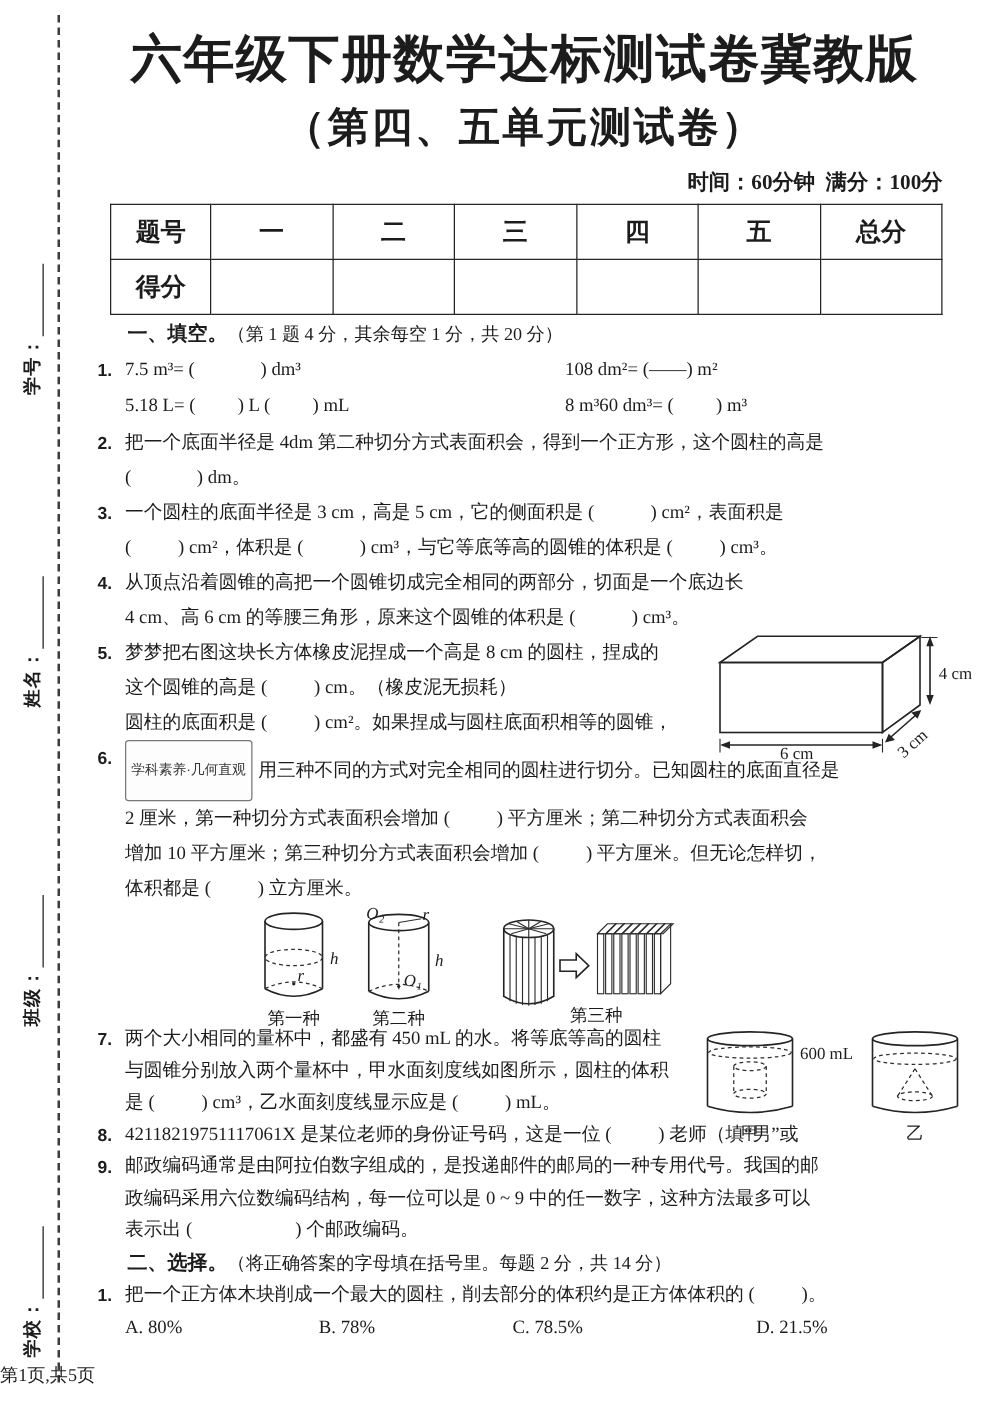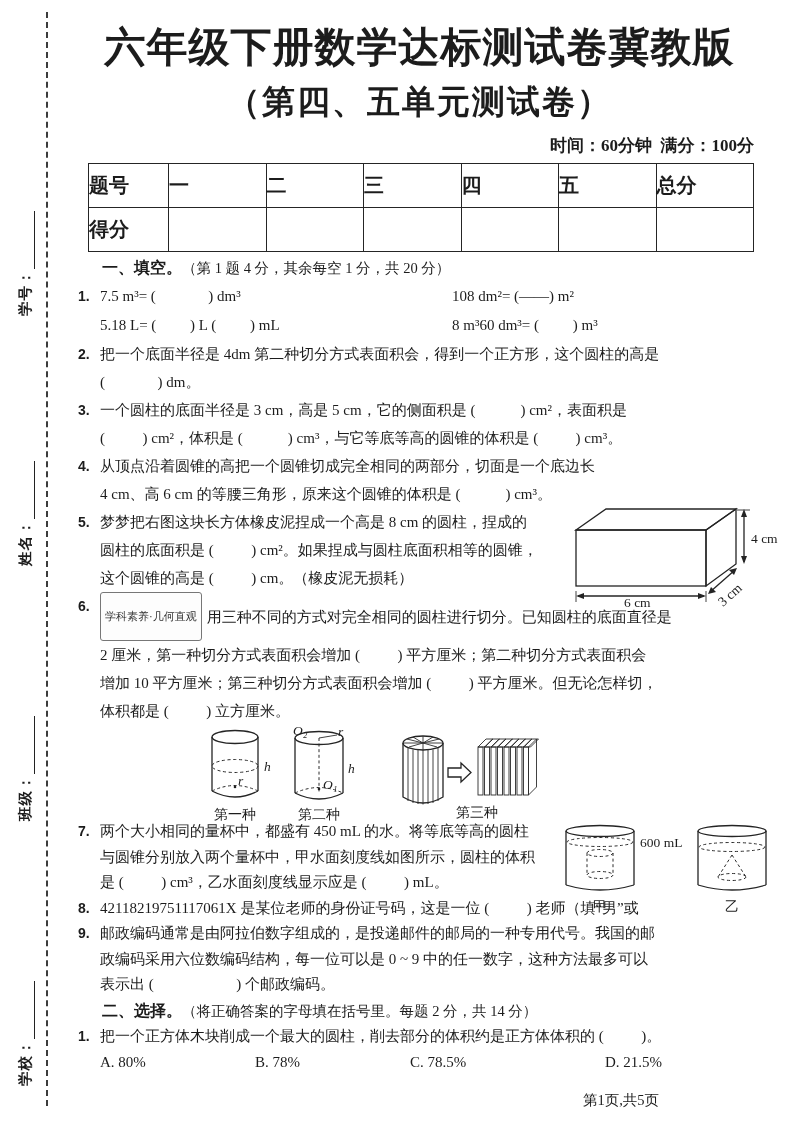--- a/index.html
+++ b/index.html
@@ -15,21 +15,21 @@
     transform:rotate(-90deg); display:flex; align-items:flex-end; justify-content:flex-start;
   }
   .mfield .mlabel { font-size:14.5px; font-weight:bold; letter-spacing:1px; white-space:pre; }
   .mfield .mline { width:58px; height:12px; border-bottom:1.6px solid #222; }
   
   .title    { position:absolute; top:20px;  left:56px; width:727px; text-align:center; font-size:41px; font-weight:bold; letter-spacing:1px; }
   .subtitle { position:absolute; top:80px;  left:56px; width:727px; text-align:center; font-size:33px; font-weight:bold; letter-spacing:2px; }
   .meta     { position:absolute; top:134px; right:39px; font-size:17px; font-weight:bold; white-space:pre;margin-left:13px; }
   
   .score-table { position:absolute; left:88px; top:163px; width:666px; border-collapse:collapse; table-layout:fixed; }
-  .score-table td { border:1.6px solid #252525; height:44px; text-align:left; font-size:20px; font-weight:bold; }
+  .score-table td { border:1.6px solid #252525; height:44px; text-align:center; font-size:20px; font-weight:bold; }
   
   .content { position:absolute; left:78px; top:254px; width:714px; font-size:15px; line-height:28px; }
   .tight { line-height:25.5px; }
   .sec-head { white-space:pre;margin-left:24px; }
   .sec-head .sb { font-weight:bold; font-size:16px; font-family:"Liberation Sans",sans-serif; }
   .sec-head .sn { font-size:14.5px; }
   .q { display:flex; position:relative; }
   .qno { flex:0 0 22px; font-family:"Liberation Sans",sans-serif; font-size:14px; font-weight:bold; }
   .qbody { flex:1; }
   .qline { white-space:pre; }
@@ -40,21 +40,21 @@
     font-family:"Liberation Sans",sans-serif; font-size:11px; line-height:15px;
     padding:16px 4px; margin-right:5px; vertical-align:2px; color:#333;
   }
   .figrow { position:relative; height:94px; }
   .figrow svg { position:absolute; left:112px; top:0; }
   .qfig { position:absolute; }
   .fig-cuboid { right:2px; top:-8px; }
   .fig-cups   { right:0;  top:4px; }
   .opt { display:inline-block; }
   .opt-a,.opt-b { width:155px; } .opt-c { width:195px; }
-  .footer { position:absolute; left:0; width:659px; bottom:12px; text-align:right; font-size:14.5px; }
+  .footer { position:absolute; left:0; width:659px; bottom:12px; text-align:left; font-size:14.5px; }
   svg text { font-family:"Liberation Serif",serif; fill:#1c1c1c; }
   svg .it { font-style:italic; }
   svg .lbl { font-size:13.5px; }
   svg .cap { font-size:14px; }
   .sline { stroke:#242424; stroke-width:1.3; fill:none; }
   .dline { stroke:#2c2c2c; stroke-width:1; fill:none; stroke-dasharray:3 2.6; }
   .thin  { stroke:#2c2c2c; stroke-width:0.9; fill:none; }
   .arr   { fill:#242424; }
 </style>
 </head>
@@ -149,22 +149,22 @@
       <div class="qbody">
         <div class="qline">从顶点沿着圆锥的高把一个圆锥切成完全相同的两部分，切面是一个底边长</div>
         <div class="qline">4 cm、高 6 cm 的等腰三角形，原来这个圆锥的体积是 (            ) cm³。</div>
       </div>
     </div>
 
     <div class="q">
       <span class="qno">5.</span>
       <div class="qbody">
         <div class="qline">梦梦把右图这块长方体橡皮泥捏成一个高是 8 cm 的圆柱，捏成的</div>
+        <div class="qline">这个圆锥的高是 (          ) cm。（橡皮泥无损耗）</div>
         <div class="qline">圆柱的底面积是 (          ) cm²。如果捏成与圆柱底面积相等的圆锥，</div>
-        <div class="qline">这个圆锥的高是 (          ) cm。（橡皮泥无损耗）</div>
       </div>
       <svg class="qfig fig-cuboid" width="228" height="108" viewBox="0 0 228 108">
         <polygon class="sline" points="14,30 44,9 174,9 144,30"></polygon>
         <rect class="sline" x="14" y="30" width="130" height="56"></rect>
         <polygon class="sline" points="144,30 174,9 174,64 144,86"></polygon>
         <line class="thin" x1="175" y1="10" x2="188" y2="10"></line>
         <line class="sline" x1="182" y1="12" x2="182" y2="62"></line>
         <polygon class="arr" points="182,9 179,17 185,17"></polygon>
         <polygon class="arr" points="182,64 179,56 185,56"></polygon>
         <text class="lbl" x="189" y="43">4 cm</text>

